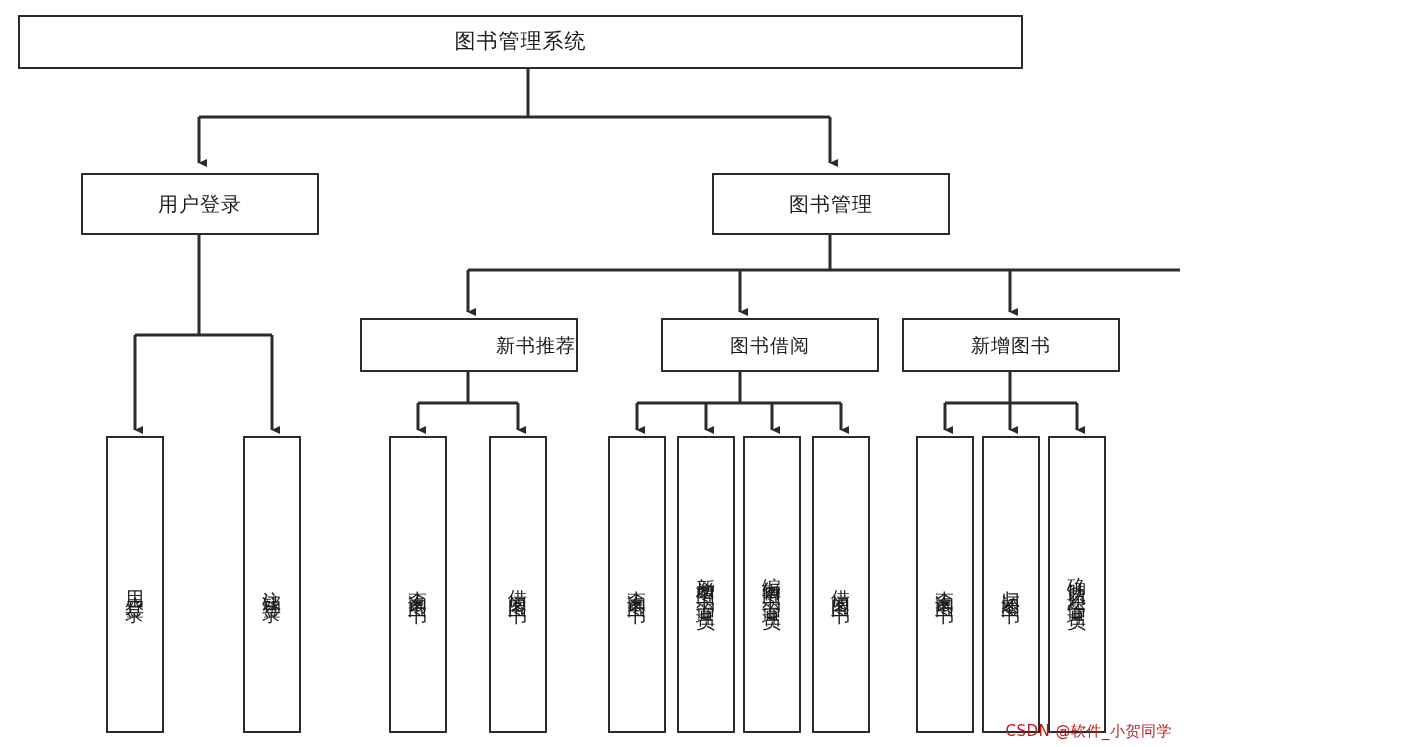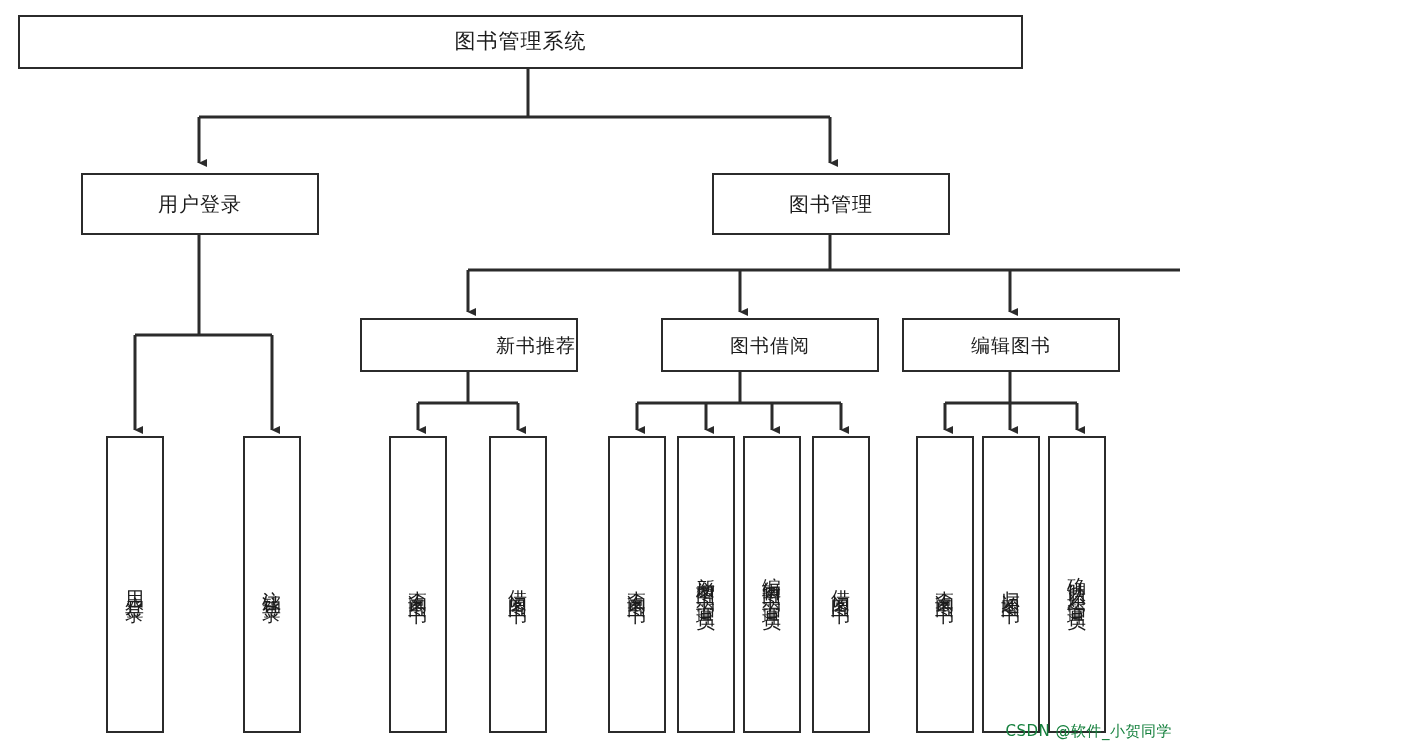--- a/index.html
+++ b/index.html
@@ -62,21 +62,21 @@
     line-height: 1.0;
     font-size: 19px;
     white-space: nowrap;
     text-align: center;
   }
   .watermark {
     position: absolute;
     right: 8px;
     bottom: 6px;
     font-size: 15px;
-    color: #15803d;
+    color: #b91c1c;
     letter-spacing: 0.5px;
     white-space: nowrap;
   }
 </style>
 </head>
 <body>
 
 <div id="canvas">
 
   <svg class="wires" viewBox="0 0 1405 747" xmlns="http://www.w3.org/2000/svg">
@@ -143,21 +143,21 @@
     <span class="label-h">图书管理</span>
   </div>
 
   <div class="node level3" style="left:360px; top:318px; width:218px; height:54px;justify-content:flex-end;">
     <span class="label-h">新书推荐</span>
   </div>
   <div class="node level3" style="left:632px; top:318px; width:218px; height:54px;margin-left:29px;">
     <span class="label-h">图书借阅</span>
   </div>
   <div class="node level3" style="left:902px; top:318px; width:218px; height:54px;">
-    <span class="label-h">编辑图书</span>
+    <span class="label-h">新增图书</span>
   </div>
 
   <div class="node leaf" style="left:106px; top:436px; width:58px; height:297px;">
     <span class="label-v">用户登录</span>
   </div>
   <div class="node leaf" style="left:243px; top:436px; width:58px; height:297px;">
     <span class="label-v">注销登录</span>
   </div>
 
   <div class="node leaf" style="left:389px; top:436px; width:58px; height:297px;">

